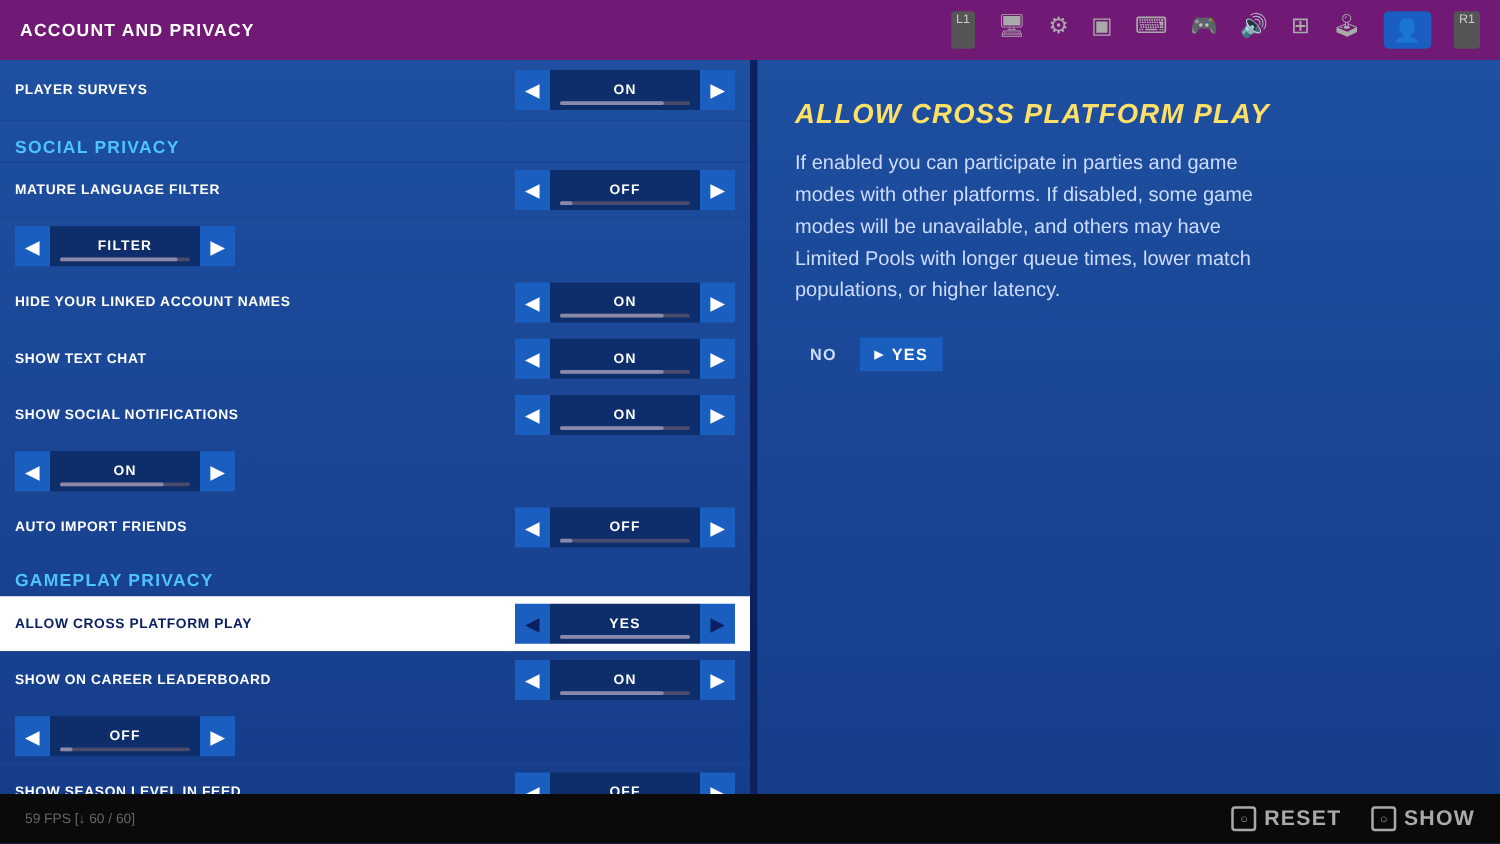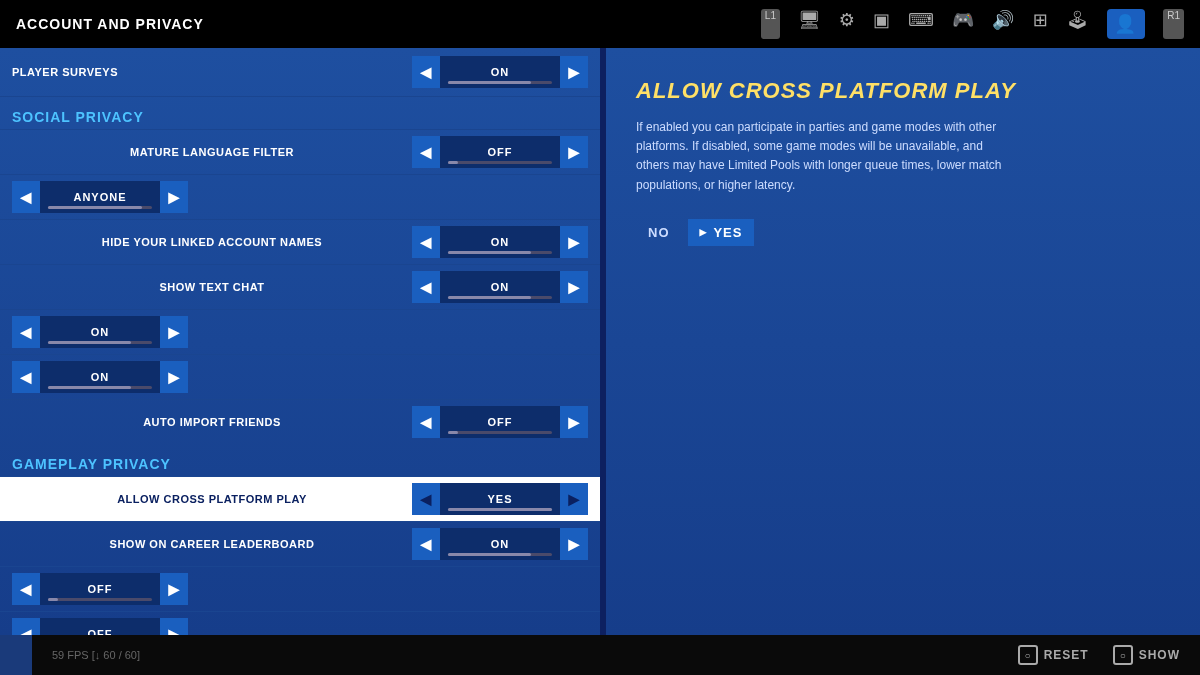--- a/index.html
+++ b/index.html
@@ -7,21 +7,21 @@
       width: 1200px;
       height: 675px;
       background: #1a3a7a;
       font-family: 'Arial Black', Arial, sans-serif;
       overflow: hidden;
       color: white;
     }
 
     
     .top-bar {
-      background: #000000;
+      background: #701a75;
       height: 48px;
       display: flex;
       align-items: center;
       padding: 0 16px;
       gap: 20px;
     }
     .top-bar-title {
       color: white;
       font-size: 14px;
       font-weight: 900;
@@ -91,21 +91,20 @@
     }
 
     
     .setting-row {
       display: flex;
       align-items: center;
       padding: 6px 12px;
       border-top: 1px solid #1a4590;
       cursor: pointer;
       min-height: 42px;
-      text-align: center;
     }
     .setting-row.active {
       background: white;
     }
     .setting-row.active .setting-label {
       color: #0a2060;
     }
     .setting-label {
       font-size: 11px;
       font-weight: 900;
@@ -173,21 +172,21 @@
     .detail-title {
       font-size: 22px;
       font-weight: 900;
       color: #ffe066;
       font-style: italic;
       text-transform: uppercase;
       margin-bottom: 14px;
       letter-spacing: 1px;
     }
     .detail-desc {
-      font-size: 12px;
+      font-size: 16px;
       color: #ccdcff;
       line-height: 1.6;
       margin-bottom: 24px;
       max-width: 380px;
     }
     .detail-options {
       display: flex;
       flex-direction: row;
       gap: 6px;
       width: 160px;
@@ -218,21 +217,20 @@
       background: #0d2060;
     }
 
     
     .bottom-bar {
       height: 40px;
       background: #0a0a0a;
       display: flex;
       align-items: center;
       padding: 12px 20px;
-      margin-left: 32px;
     }
     .fps-info {
       font-size: 11px;
       color: #666;
       flex: 1;
     }
     .bottom-actions {
       display: flex;
       gap: 24px;
     }
@@ -247,21 +245,21 @@
       height: 20px;
       border: 2px solid #aaa;
       border-radius: 3px;
       display: flex;
       align-items: center;
       justify-content: center;
       font-size: 10px;
       color: #aaa;
     }
     .bottom-action-label {
-      font-size: 12px;
+      font-size: 17px;
       font-weight: 900;
       color: #aaa;
       letter-spacing: 1px;
     }
   </style>
 </head>
 <body>
 
 <div class="top-bar">
   <span class="top-bar-title">ACCOUNT AND PRIVACY</span>
@@ -311,21 +309,21 @@
             </div>
         </div>
         <div class="ctrl-arrow">▶</div>
       </div>
     </div>
 
     <div class="setting-row">
       <div class="control-widget">
         <div class="ctrl-arrow">◀</div>
         <div class="ctrl-value-box">
-          <span class="ctrl-value-text">ANYONE</span>
+          <span class="ctrl-value-text">FILTER</span>
           <div class="ctrl-slider-track">
               <div class="ctrl-slider-fill" style="width:90%"></div>
             </div>
         </div>
         <div class="ctrl-arrow">▶</div>
       </div>
     </div>
 
     <div class="setting-row">
       <span class="setting-label">HIDE YOUR LINKED ACCOUNT NAMES</span>
@@ -349,20 +347,21 @@
           <span class="ctrl-value-text">ON</span>
           <div class="ctrl-slider-track">
               <div class="ctrl-slider-fill" style="width:80%"></div>
             </div>
         </div>
         <div class="ctrl-arrow">▶</div>
       </div>
     </div>
 
     <div class="setting-row">
+      <span class="setting-label">SHOW SOCIAL NOTIFICATIONS</span>
       <div class="control-widget">
         <div class="ctrl-arrow">◀</div>
         <div class="ctrl-value-box">
           <span class="ctrl-value-text">ON</span>
           <div class="ctrl-slider-track">
               <div class="ctrl-slider-fill" style="width:80%"></div>
             </div>
         </div>
         <div class="ctrl-arrow">▶</div>
       </div>
@@ -432,20 +431,21 @@
           <span class="ctrl-value-text">OFF</span>
           <div class="ctrl-slider-track">
               <div class="ctrl-slider-fill" style="width:10%"></div>
             </div>
         </div>
         <div class="ctrl-arrow">▶</div>
       </div>
     </div>
 
     <div class="setting-row">
+      <span class="setting-label">SHOW SEASON LEVEL IN FEED</span>
       <div class="control-widget">
         <div class="ctrl-arrow">◀</div>
         <div class="ctrl-value-box">
           <span class="ctrl-value-text">OFF</span>
 
         </div>
         <div class="ctrl-arrow">▶</div>
       </div>
     </div>
 

